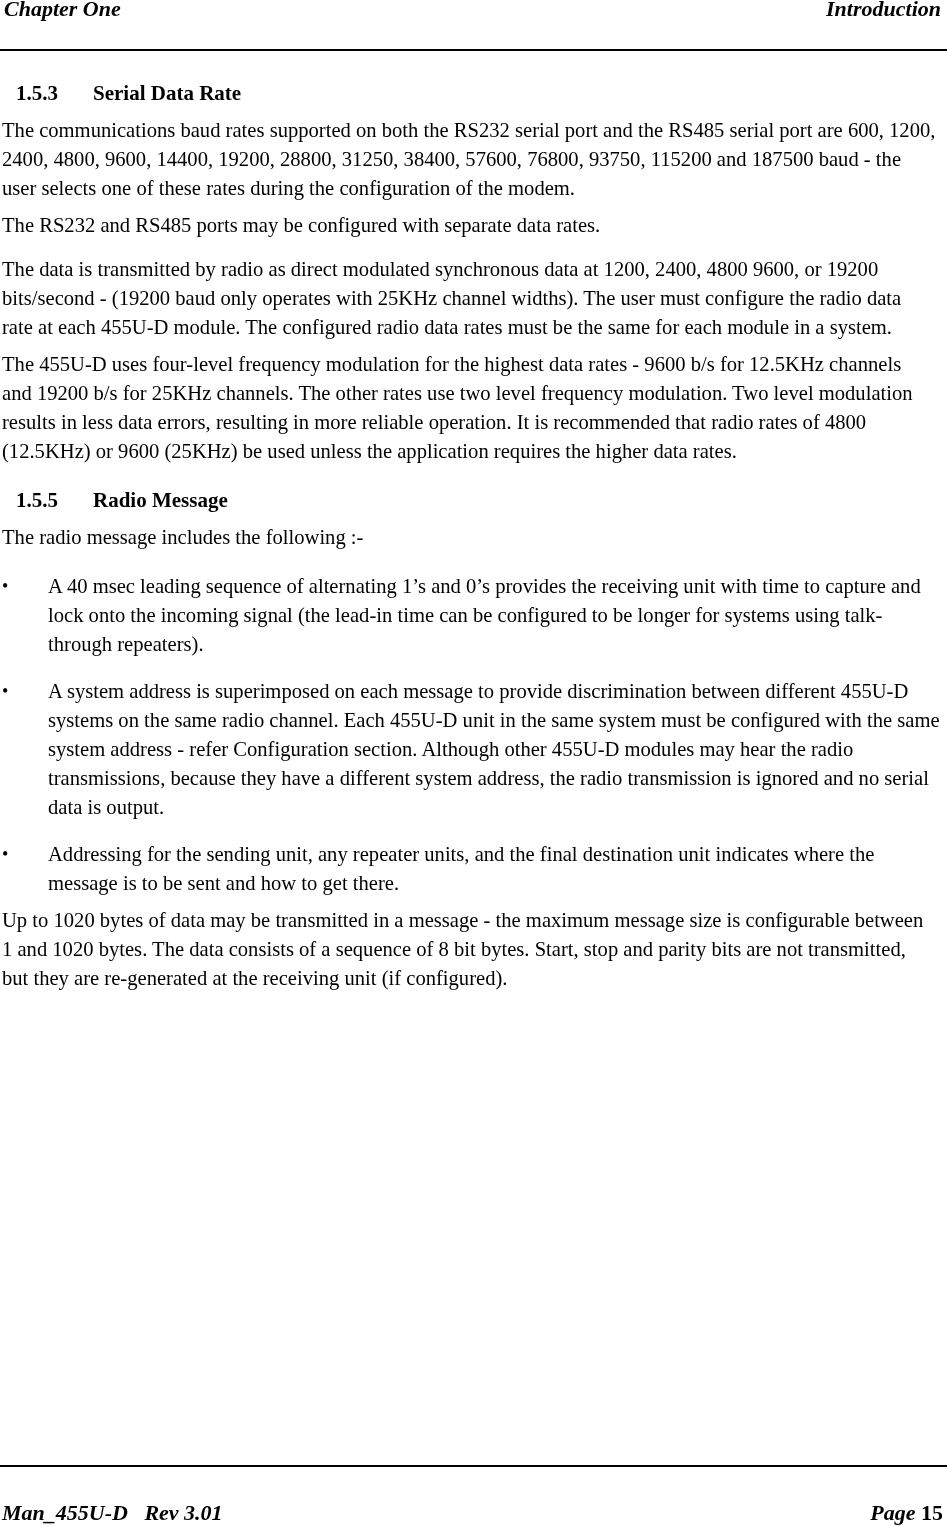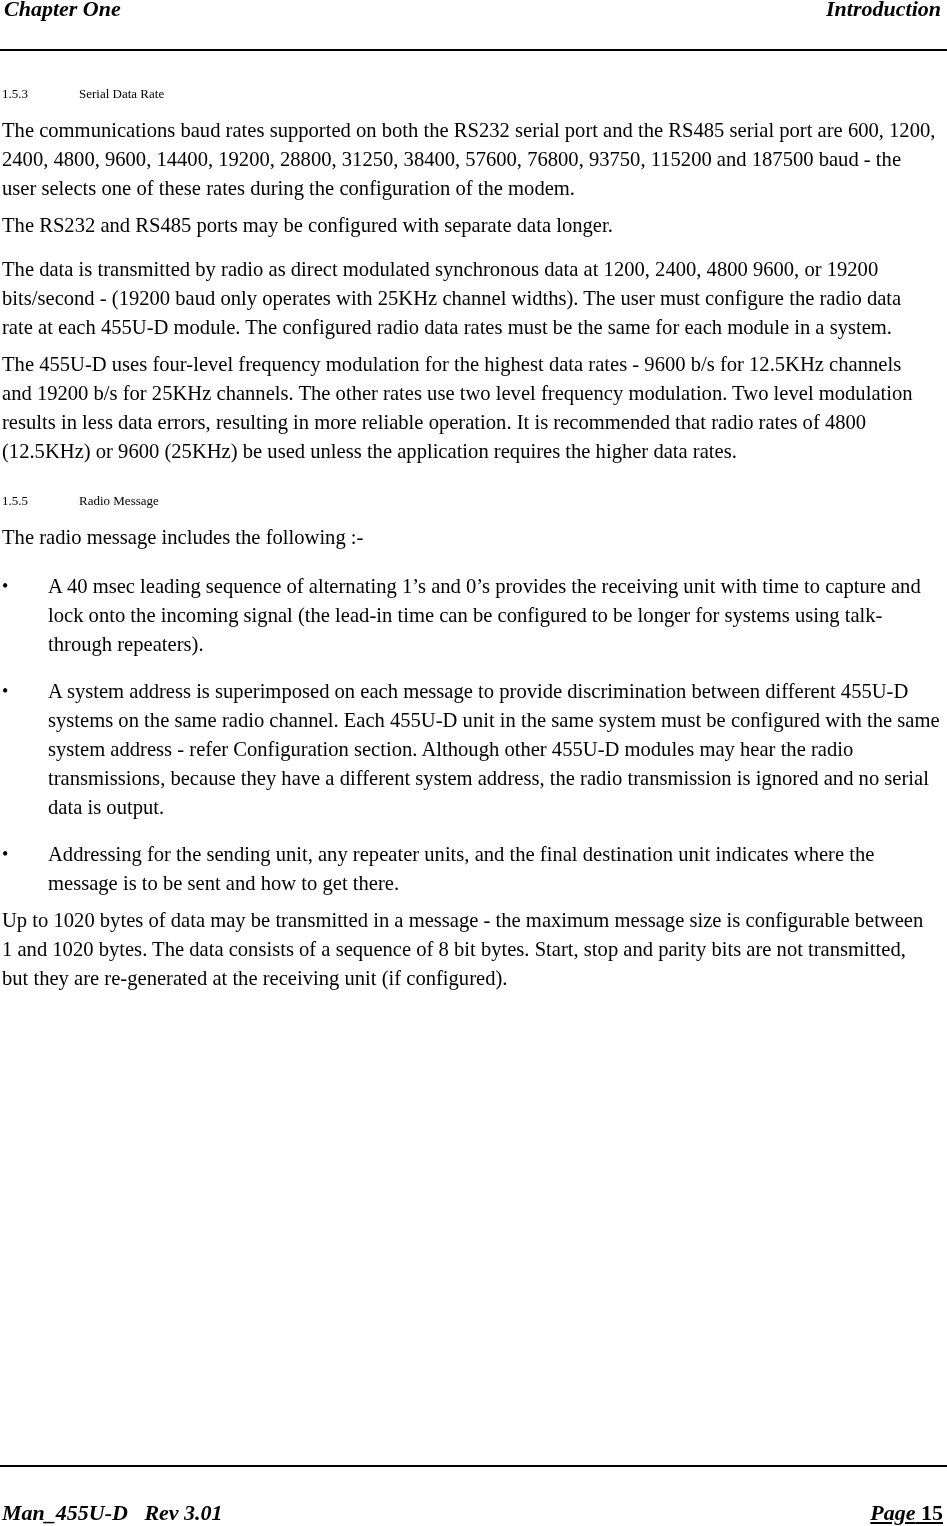--- a/index.html
+++ b/index.html
@@ -11,24 +11,24 @@
     .hdr { position: absolute; top: -4px; left: 0; width: 947px; height: 30px;
       font-family: "Liberation Serif", serif; font-style: italic; font-weight: bold; font-size: 22px; }
     .hdr .l { position: absolute; left: 4px; top: 0; }
     .hdr .r { position: absolute; right: 6px; top: 0; }
     .rule { position: absolute; left: 0; width: 947px; height: 2px; background: #000; }
     .rule.top { top: 49px; }
     .rule.bot { top: 1465px; }
     .ftr { position: absolute; top: 1500px; left: 0; width: 947px; height: 30px;
       font-family: "Liberation Serif", serif; font-style: italic; font-weight: bold; font-size: 22px; }
     .ftr .l { position: absolute; left: 2px; top: 0; }
-    .ftr .r { position: absolute; right: 4px; top: 0; text-decoration: underline; }
+    .ftr .r { position: absolute; right: 4px; top: 0; }
     .ftr .r .num { font-style: normal; }
     .content { position: absolute; left: 2px; top: 79px; width: 942px; font-size: 20.6px; line-height: 29px; }
-    h3 { font-size: 13px; font-weight: normal; margin: 0 0 8px 0; line-height: 29px; }
+    h3 { font-size: 21px; font-weight: bold; margin: 0 0 8px 14px; line-height: 29px; }
     h3 .num { display: inline-block; width: 77px; }
     p { margin: 0 8px 8px 0; }
     .sec { margin-top: 15px; }
     ul { list-style: none; padding: 0; margin: 20px 0 8px 0; }
     li { position: relative; padding-left: 46px; margin-bottom: 18px; }
     li .bullet { position: absolute; left: 0; top: 0; font-size: 18px; }
   </style>
 </head>
 <body>
 
@@ -36,21 +36,21 @@
   <span class="l">Chapter One</span>
   <span class="r">Introduction</span>
 </div>
 <div class="rule top"></div>
 
 <div class="content">
 
   <div>
     <h3><span class="num">1.5.3</span><span>Serial Data Rate</span></h3>
     <p>The communications baud rates supported on both the RS232 serial port and the RS485 serial port are 600, 1200, 2400, 4800, 9600, 14400, 19200, 28800, 31250, 38400, 57600, 76800, 93750, 115200 and 187500 baud - the user selects one of these rates during the configuration of the modem.</p>
-    <p>The RS232 and RS485 ports may be configured with separate data longer.</p>
+    <p>The RS232 and RS485 ports may be configured with separate data rates.</p>
   </div>
 
   <div class="sec">
     <p>The data is transmitted by radio as direct modulated synchronous data at 1200, 2400, 4800 9600,  or 19200 bits/second  - (19200 baud only operates with 25KHz channel widths).  The user must configure the radio data rate at each 455U-D module.  The configured radio data rates must be the same for each module in a system.</p>
     <p>The 455U-D uses four-level frequency modulation for the highest data rates -  9600 b/s for 12.5KHz channels and 19200 b/s for 25KHz channels.  The other rates use two level frequency modulation. Two level modulation results in less data errors,  resulting in more reliable operation.  It is recommended that radio rates of 4800 (12.5KHz) or 9600 (25KHz) be used unless the application requires the higher data rates.</p>
   </div>
 
   <div class="sec" style="margin-top:20px">
     <h3><span class="num">1.5.5</span><span>Radio Message</span></h3>
     <p>The radio message includes the following :-</p>

